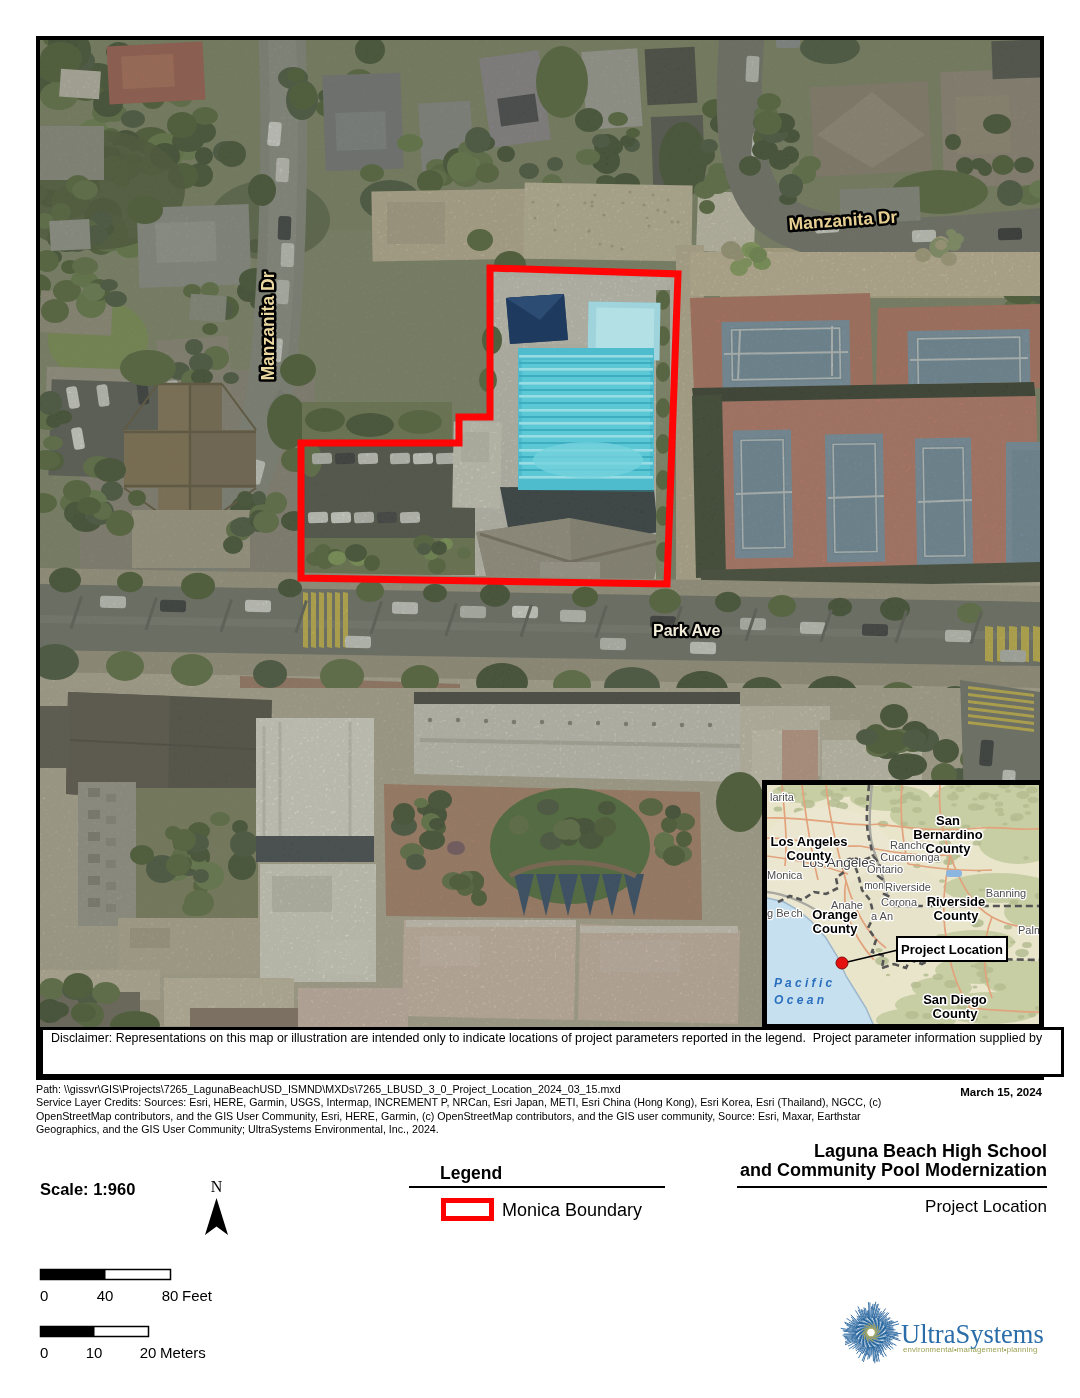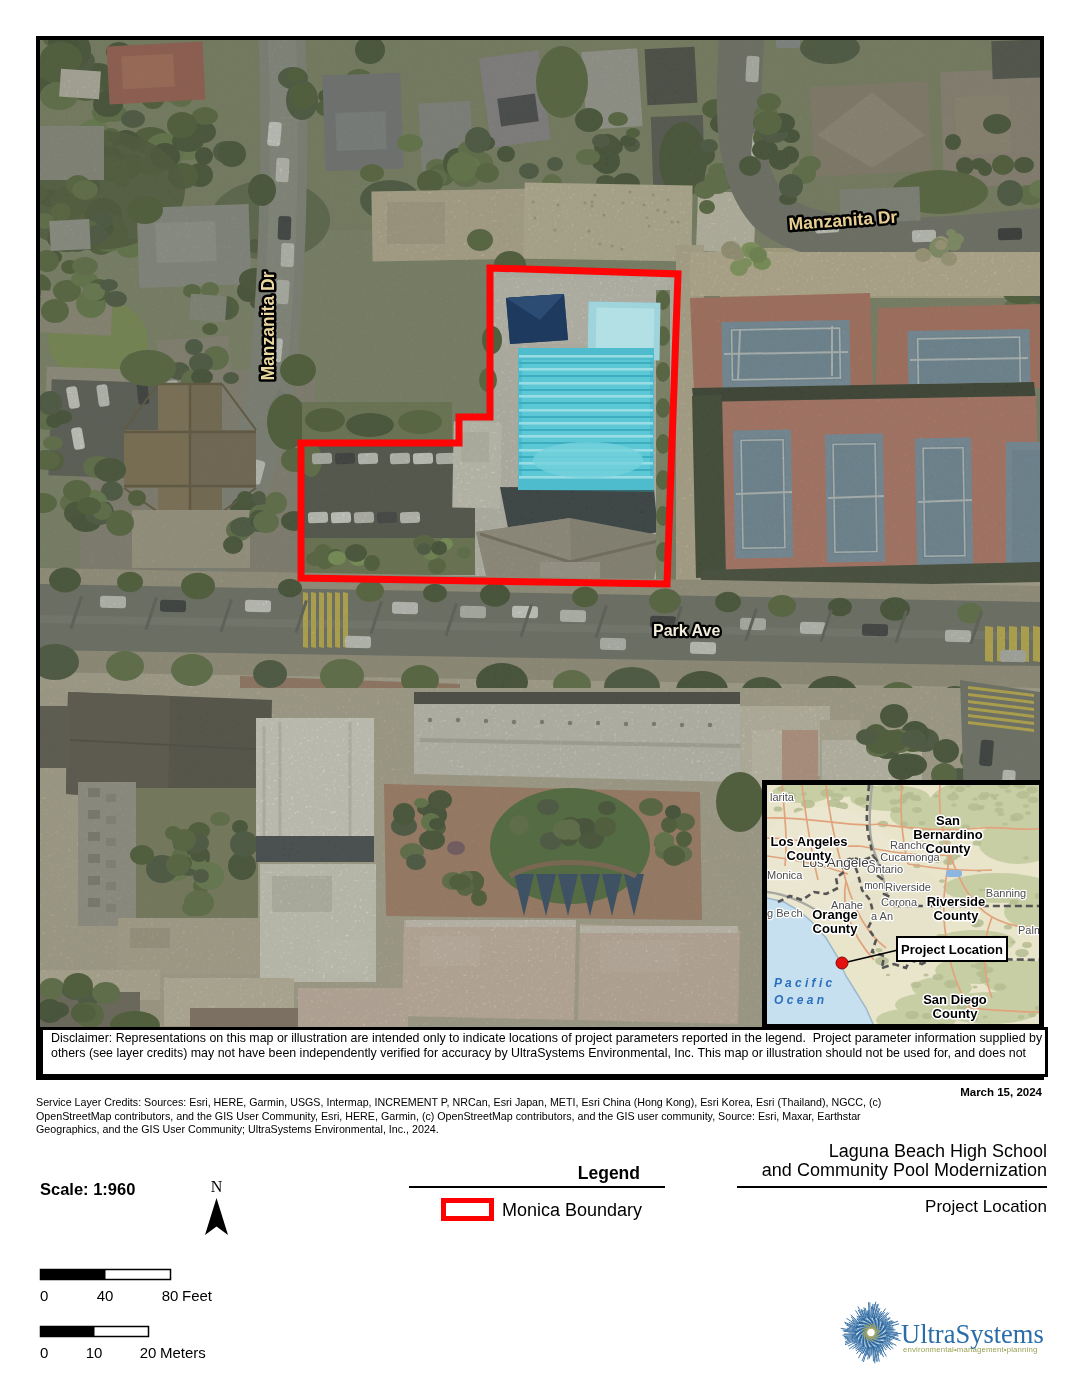--- a/index.html
+++ b/index.html
@@ -1194,47 +1194,47 @@
 <path d="M803,923 L858,910" fill="none" stroke="#000" stroke-width="1.5"></path>
 
 <rect x="857" y="897" width="110" height="24" fill="#fff" stroke="#000" stroke-width="2"></rect>
 <text x="912" y="914" text-anchor="middle" font-family="Liberation Sans, sans-serif" font-size="13" font-weight="bold" fill="#000">Project Location</text>
 
 <circle cx="802" cy="923" r="6" fill="#e60f0f" stroke="#7e0b0b" stroke-width="1"></circle>
 </g>
 </g>
 </svg>
 
-<div class="abs" style="left:0px;top:987px;width:994px;height:43px;background:#fff;border:3px solid #000;font-size:12.4px;line-height:14.6px;padding:1px 0 0 8px;white-space:nowrap;overflow:hidden;">
+<div class="abs" style="left:0px;top:987px;width:994px;height:43px;background:#fff;border:3px solid #000;font-size:12.4px;line-height:14.6px;padding:1px 16px 0 8px;white-space:nowrap;overflow:hidden;">
 <div>Disclaimer: Representations on this map or illustration are intended only to indicate locations of project parameters reported in the legend.&nbsp; Project parameter information supplied by</div>
-<div>others (see layer credits) may not have been independently verified for accuracy by UltraSystems Environmental, Inc. This map or illustration should not be used for, and does not</div>
 </div>
 </div>
 
+<div class="abs" style="left:36px;top:1083px;font-size:10.7px;">Path: \\gissvr\GIS\Projects\7265_LagunaBeachUSD_ISMND\MXDs\7265_LBUSD_3_0_Project_Location_2024_03_15.mxd</div>
 
 <div class="abs" style="left:742px;top:1086px;width:300px;text-align:right;font-size:11.5px;font-weight:bold;">March 15, 2024</div>
 
 <div class="abs" style="left:36px;top:1096px;width:900px;font-size:10.7px;line-height:13.6px;white-space:nowrap;">Service Layer Credits: Sources: Esri, HERE, Garmin, USGS, Intermap, INCREMENT P, NRCan, Esri Japan, METI, Esri China (Hong Kong), Esri Korea, Esri (Thailand), NGCC, (c)<br>OpenStreetMap contributors, and the GIS User Community, Esri, HERE, Garmin, (c) OpenStreetMap contributors, and the GIS user community, Source: Esri, Maxar, Earthstar<br>Geographics, and the GIS User Community; UltraSystems Environmental, Inc., 2024.</div>
 
 <div class="abs" style="left:40px;top:1180px;font-size:16.5px;font-weight:bold;">Scale: 1:960</div>
 
 <svg class="abs" style="left:198px;top:1172px;" width="40" height="70" viewBox="0 0 40 70">
 <text x="18.5" y="20" text-anchor="middle" font-family="Liberation Serif, serif" font-size="16">N</text>
 <polygon points="18.5,26 30,63 18.5,54.5 7,63" fill="#000"></polygon>
 </svg>
 
-<div class="abs" style="left:440px;top:1163px;width:200px;text-align:right;font-size:17.5px;font-weight:bold;">Legend</div>
+<div class="abs" style="left:440px;top:1163px;width:200px;text-align:left;font-size:17.5px;font-weight:bold;">Legend</div>
 
 <div class="abs" style="left:409px;top:1186px;width:256px;border-top:2px solid #000;"></div>
 
 <div class="abs" style="left:441px;top:1198px;width:43px;height:13px;background:#fff;border:5px solid #f00;"></div>
 
 <div class="abs" style="left:502px;top:1200px;font-size:18px;">Monica Boundary</div>
 
-<div class="abs" style="left:640px;top:1142px;width:407px;text-align:right;font-size:18px;font-weight:normal;line-height:19px;">Laguna Beach High School<br>and Community Pool Modernization</div>
+<div class="abs" style="left:640px;top:1142px;width:407px;text-align:right;font-size:18px;font-weight:bold;line-height:19px;">Laguna Beach High School<br>and Community Pool Modernization</div>
 
 <div class="abs" style="left:737px;top:1186px;width:310px;border-top:2px solid #000;"></div>
 
 <div class="abs" style="left:740px;top:1197px;width:307px;text-align:right;font-size:17px;">Project Location</div>
 
 <svg class="abs" style="left:36px;top:1264px;" width="240px" height="45" viewBox="0 0 240 45">
 <rect x="4.5" y="5.5" width="130" height="10" fill="#fff" stroke="#000" stroke-width="1.5"></rect>
 <rect x="4.5" y="5.5" width="65" height="10" fill="#000"></rect>
 <text x="4" y="37" font-size="15" font-family="Liberation Sans, sans-serif">0</text>
 <text x="69" y="37" font-size="15" text-anchor="middle" font-family="Liberation Sans, sans-serif">40</text>

